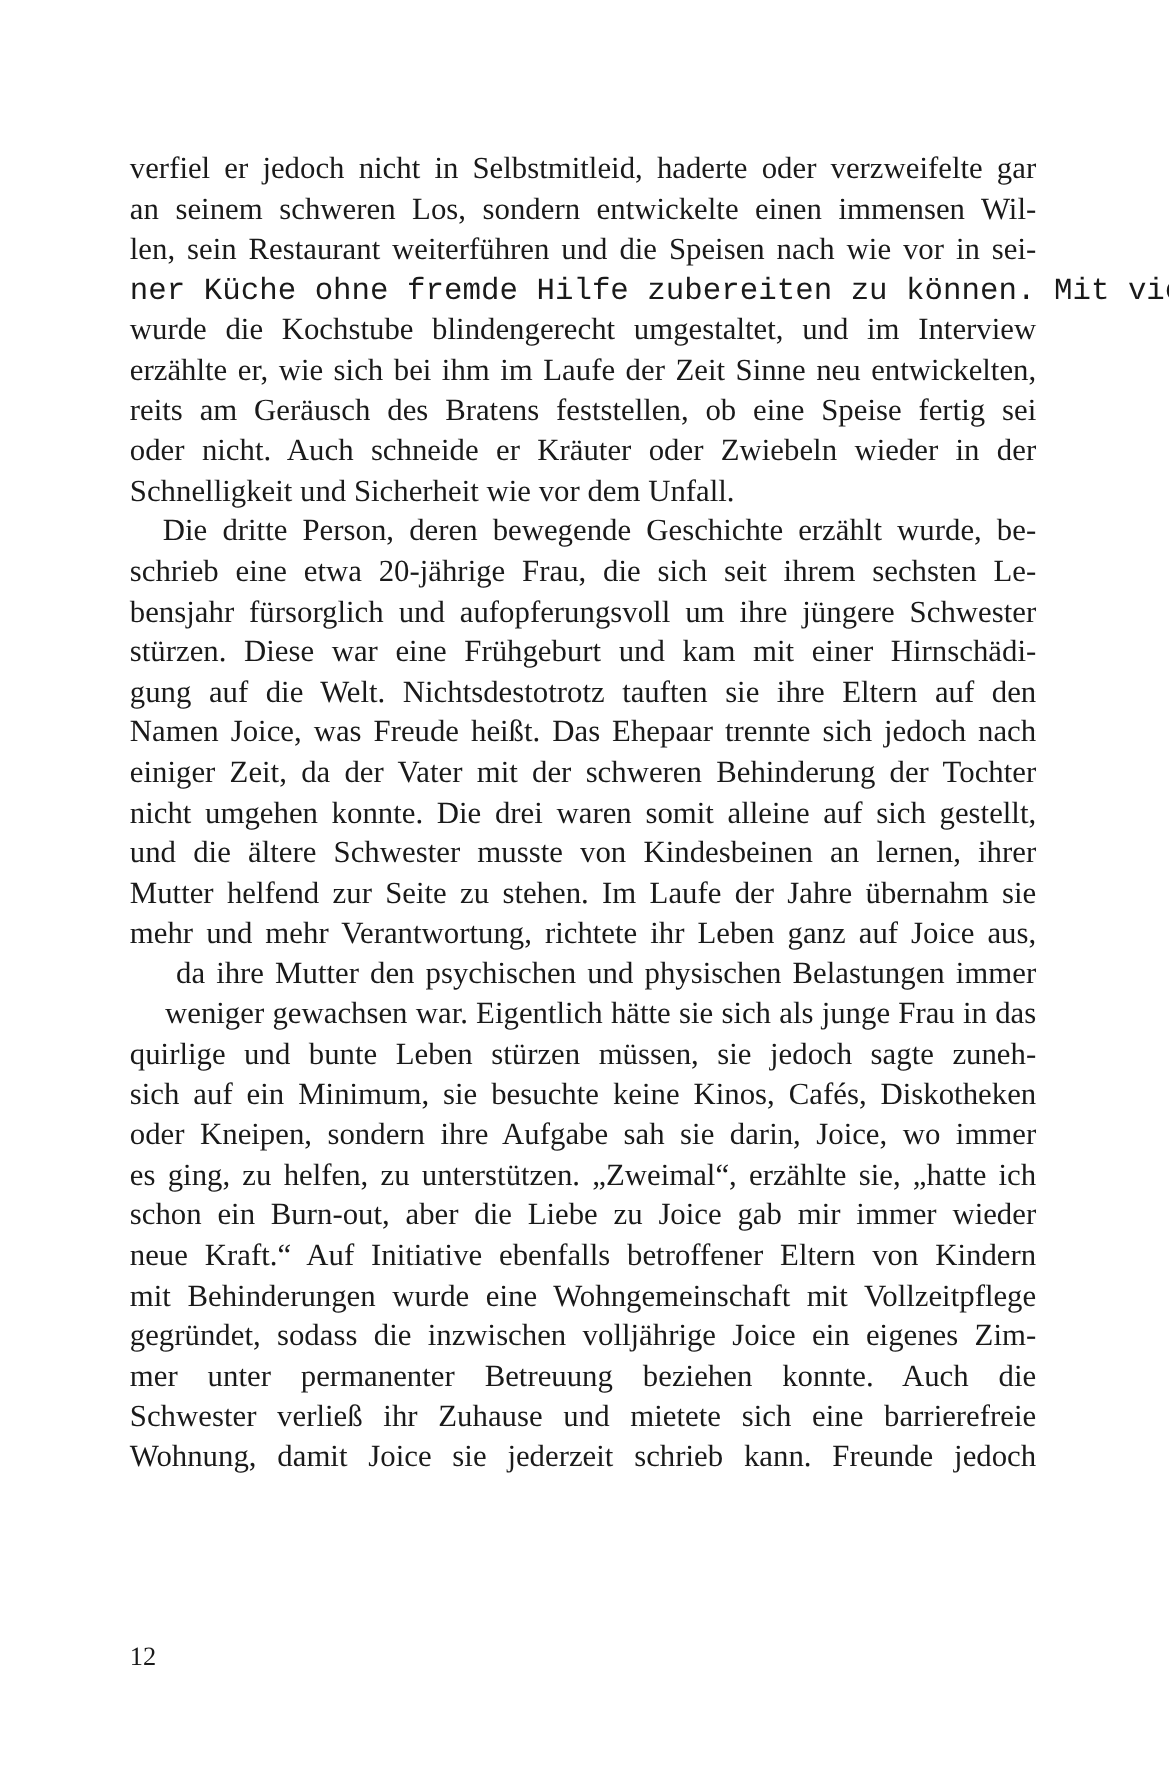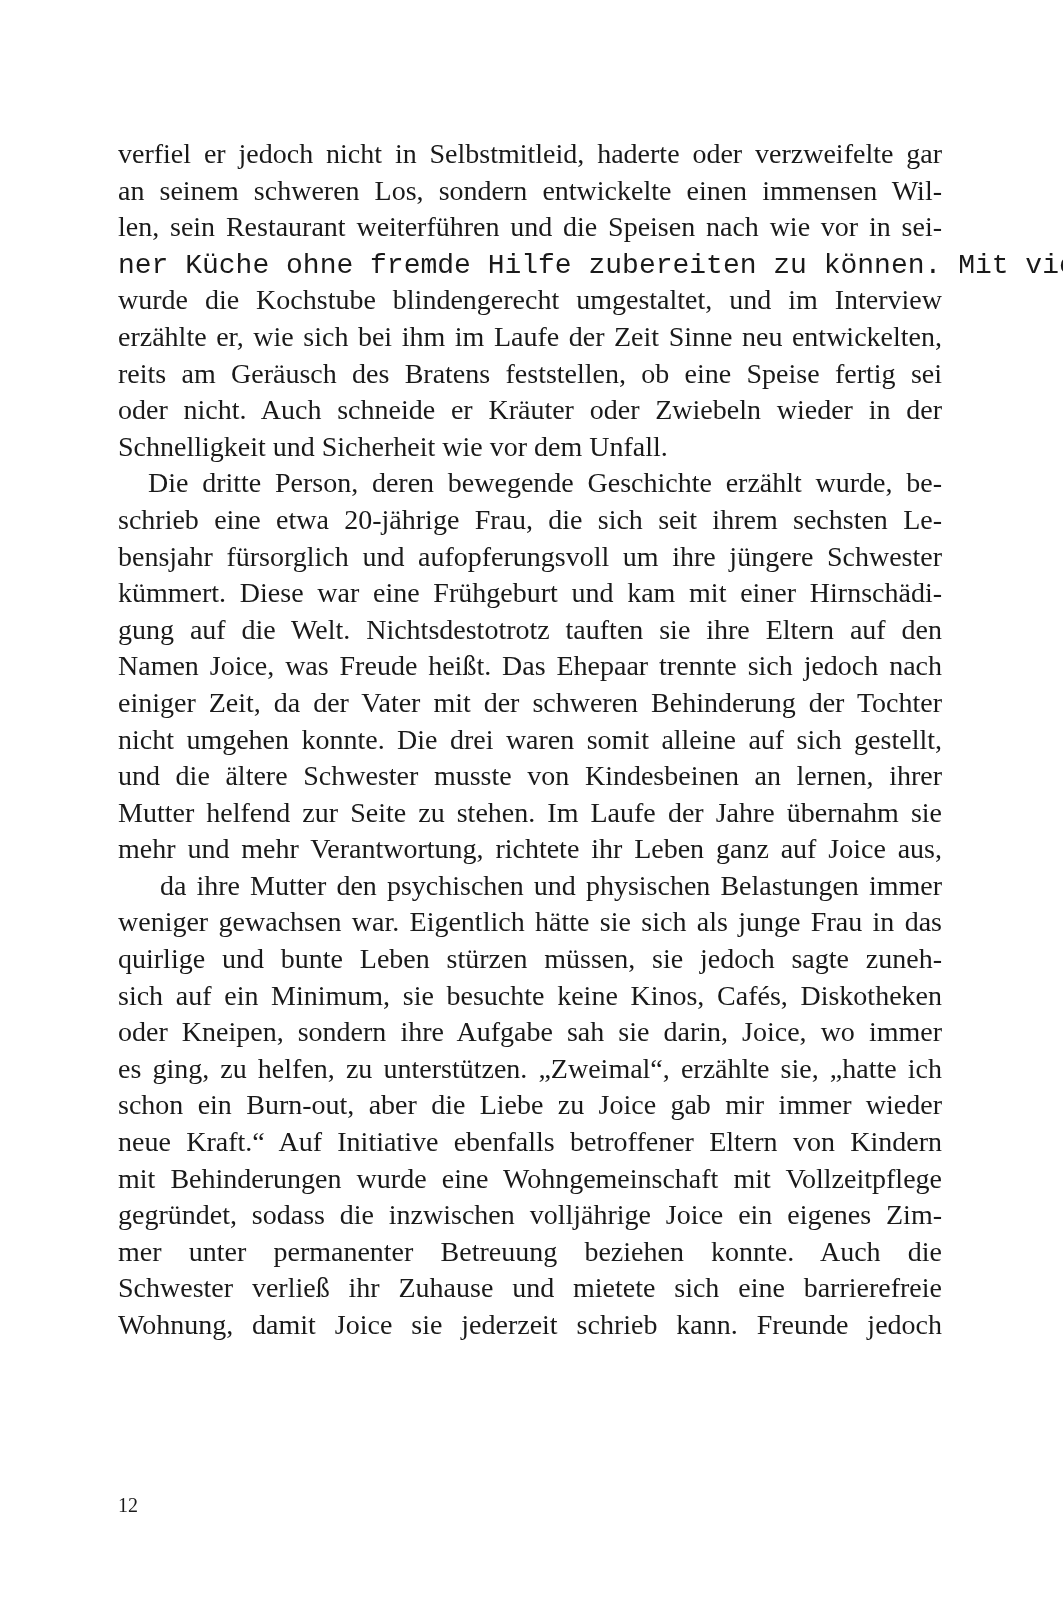--- a/index.html
+++ b/index.html
@@ -15,21 +15,21 @@
     }
     .line {
       display: block; height: 36.6px; white-space: nowrap;
       text-align: justify; text-align-last: justify; overflow: visible;
     }
     .line.last { text-align-last: left; }
     .line.indent { text-indent: 30px; }
     .page-number {
       position: absolute; left: 118px; top: 1494px;
       font-family: "Liberation Serif", "DejaVu Serif", serif;
-      font-size: 20px; color: #1a1a1a;
+      font-size: 24px; color: #1a1a1a;
     }
   </style>
 </head>
 <body>
 
 <div class="page">
   <div class="text-block" id="text-block">
       <div>
         <span class="line"><span style="white-space: nowrap; word-spacing: 0px;">verfiel er jedoch nicht in Selbstmitleid, haderte oder verzweifelte gar</span></span>
         <span class="line"><span style="white-space: nowrap; word-spacing: 0px;">an seinem schweren Los, sondern entwickelte einen immensen Wil-</span></span>
@@ -38,30 +38,30 @@
         <span class="line"><span style="white-space: nowrap; word-spacing: 0px;">wurde die Kochstube blindengerecht umgestaltet, und im Interview</span></span>
         <span class="line"><span style="white-space: nowrap; word-spacing: 0px;">erzählte er, wie sich bei ihm im Laufe der Zeit Sinne neu entwickelten,</span></span>
         <span class="line"><span style="white-space: nowrap; word-spacing: 0px;">reits am Geräusch des Bratens feststellen, ob eine Speise fertig sei</span></span>
         <span class="line"><span style="white-space: nowrap; word-spacing: 0px; margin-top: 40px;">oder nicht. Auch schneide er Kräuter oder Zwiebeln wieder in der</span></span>
         <span class="line last"><span style="white-space: nowrap;">Schnelligkeit und Sicherheit wie vor dem Unfall.</span></span>
       </div>
       <div>
         <span class="line indent"><span style="white-space: nowrap; word-spacing: 0px;">Die dritte Person, deren bewegende Geschichte erzählt wurde, be-</span></span>
         <span class="line"><span style="white-space: nowrap; word-spacing: 0px;">schrieb eine etwa 20-jährige Frau, die sich seit ihrem sechsten Le-</span></span>
         <span class="line"><span style="white-space: nowrap; word-spacing: 0px;">bensjahr fürsorglich und aufopferungsvoll um ihre jüngere Schwester</span></span>
-        <span class="line"><span style="white-space: nowrap; word-spacing: 0px;">kümmert. Diese war eine Frühgeburt und kam mit einer Hirnschädi-</span></span>
+        <span class="line"><span style="white-space: nowrap; word-spacing: 0px;">stürzen. Diese war eine Frühgeburt und kam mit einer Hirnschädi-</span></span>
         <span class="line"><span style="white-space: nowrap; word-spacing: 0px;">gung auf die Welt. Nichtsdestotrotz tauften sie ihre Eltern auf den</span></span>
         <span class="line"><span style="white-space: nowrap; word-spacing: 0px;">Namen Joice, was Freude heißt. Das Ehepaar trennte sich jedoch nach</span></span>
         <span class="line"><span style="white-space: nowrap; word-spacing: 0px;">einiger Zeit, da der Vater mit der schweren Behinderung der Tochter</span></span>
         <span class="line"><span style="white-space: nowrap; word-spacing: 0px;">nicht umgehen konnte. Die drei waren somit alleine auf sich gestellt,</span></span>
         <span class="line"><span style="white-space: nowrap; word-spacing: 0px;">und die ältere Schwester musste von Kindesbeinen an lernen, ihrer</span></span>
         <span class="line"><span style="white-space: nowrap; word-spacing: 0px;">Mutter helfend zur Seite zu stehen. Im Laufe der Jahre übernahm sie</span></span>
         <span class="line"><span style="white-space: nowrap; word-spacing: 0px;">mehr und mehr Verantwortung, richtete ihr Leben ganz auf Joice aus,</span></span>
         <span class="line"><span style="white-space: nowrap; word-spacing: 0px; margin-left: 42px;">da ihre Mutter den psychischen und physischen Belastungen immer</span></span>
-        <span class="line"><span style="white-space: nowrap; word-spacing: 0px;">weniger gewachsen war. Eigentlich hätte sie sich als junge Frau in das</span></span>
+        <span class="line"><span style="white-space: nowrap; word-spacing: 0px; margin-left: 32px;">weniger gewachsen war. Eigentlich hätte sie sich als junge Frau in das</span></span>
         <span class="line"><span style="white-space: nowrap; word-spacing: 0px;">quirlige und bunte Leben stürzen müssen, sie jedoch sagte zuneh-</span></span>
         <span class="line"><span style="white-space: nowrap; word-spacing: 0px;">sich auf ein Minimum, sie besuchte keine Kinos, Cafés, Diskotheken</span></span>
         <span class="line"><span style="white-space: nowrap; word-spacing: 0px;">oder Kneipen, sondern ihre Aufgabe sah sie darin, Joice, wo immer</span></span>
         <span class="line"><span style="white-space: nowrap; word-spacing: 0px;">es ging, zu helfen, zu unterstützen. „Zweimal“, erzählte sie, „hatte ich</span></span>
         <span class="line"><span style="white-space: nowrap; word-spacing: 0px;">schon ein Burn-out, aber die Liebe zu Joice gab mir immer wieder</span></span>
         <span class="line"><span style="white-space: nowrap; word-spacing: 0px;">neue Kraft.“ Auf Initiative ebenfalls betroffener Eltern von Kindern</span></span>
         <span class="line"><span style="white-space: nowrap; word-spacing: 0px;">mit Behinderungen wurde eine Wohngemeinschaft mit Vollzeitpflege</span></span>
         <span class="line"><span style="white-space: nowrap; word-spacing: 0px;">gegründet, sodass die inzwischen volljährige Joice ein eigenes Zim-</span></span>
         <span class="line"><span style="white-space: nowrap; word-spacing: 0px;">mer unter permanenter Betreuung beziehen konnte. Auch die</span></span>
         <span class="line"><span style="white-space: nowrap; word-spacing: 0px;">Schwester verließ ihr Zuhause und mietete sich eine barrierefreie</span></span>

